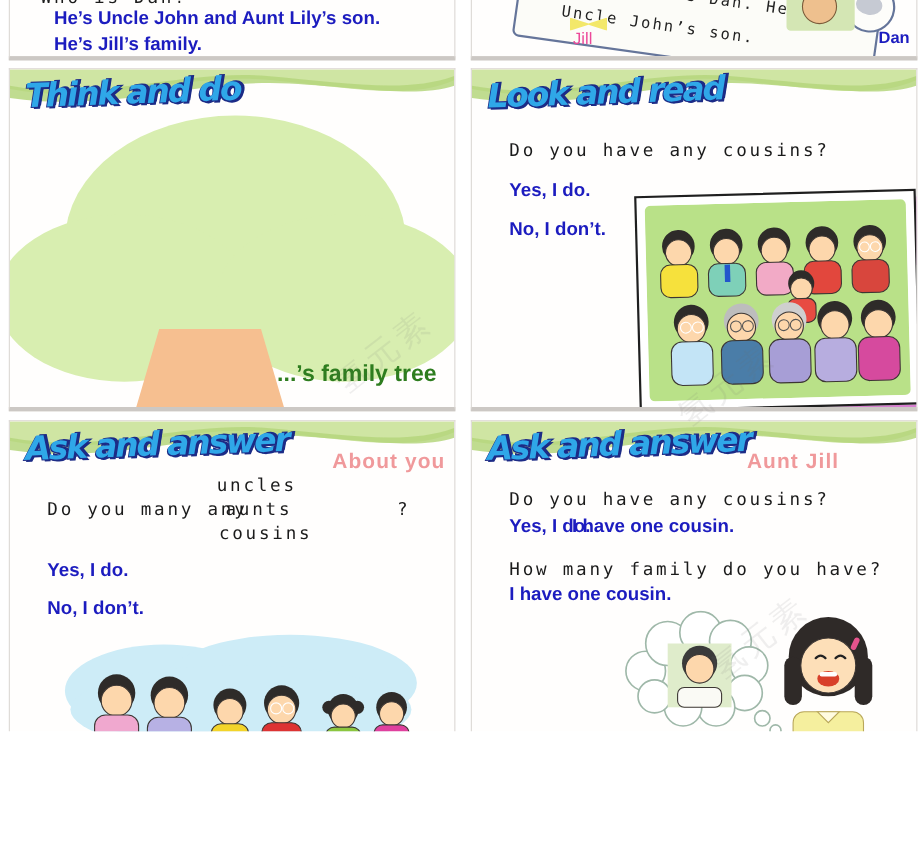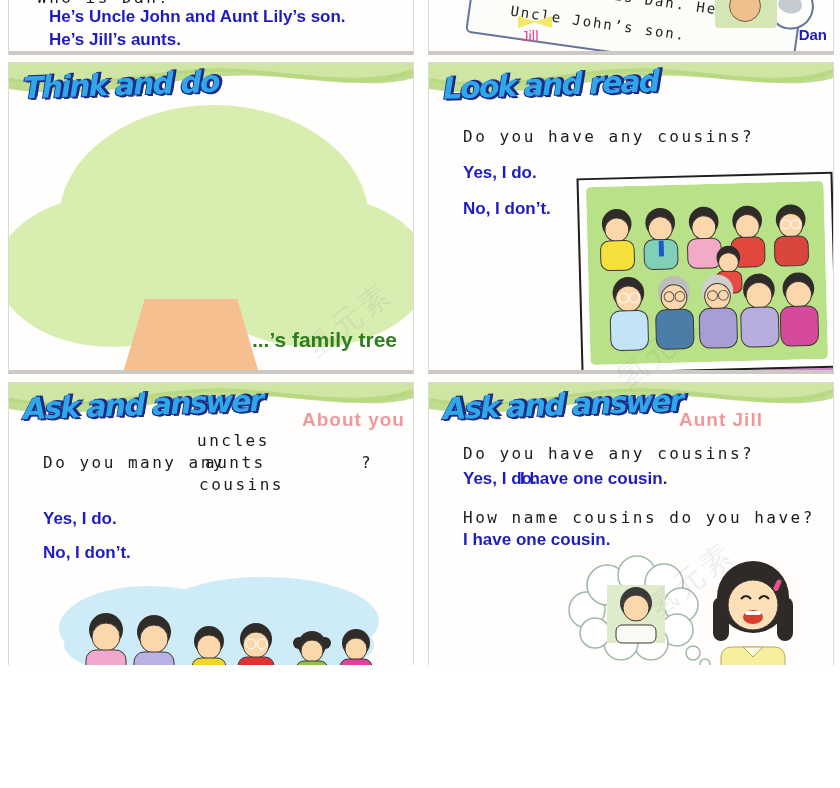--- a/index.html
+++ b/index.html
@@ -69,21 +69,21 @@
     white-space:nowrap; pointer-events:none; letter-spacing:4px; }
 </style>
 </head>
 <body>
 
 <div class="page">
 
   <div class="cell col-l row-1">
     <div class="mono s1-partial">Who is Dan?</div>
     <div class="blue" style="left:40px; top:7px;">He’s Uncle John and Aunt Lily’s son.</div>
-    <div class="blue" style="left:40px; top:30px;">He’s Jill’s aunts.</div>
+    <div class="blue" style="left:40px; top:30px;">He’s Jill’s family.</div>
   </div>
 
   <div class="cell col-r row-1">
     <div class="scroll-paper">
 
       <div class="scroll-line" style="left:88px; top:40px;">name is Dan. He’s</div>
       <div class="scroll-line" style="left:40px; top:70px;">Uncle John’s son.</div>
       <div class="scroll-curl"></div>
     </div>
     <div class="bow" style="left:89px; top:16px;"></div>
@@ -251,21 +251,21 @@
       <path d="M0,18 C80,34 160,2 240,10 C310,17 365,28 406,10 L406,0 L0,0 Z" fill="#cfe5a3"></path>
       <path d="M0,26 C95,40 175,8 255,13 C325,17 372,26 406,15 L406,6 C362,22 305,12 235,6 C155,0 85,30 0,15 Z" fill="#b5d67c" opacity="0.85"></path>
     </svg>
     <div class="bubble-title">Ask and answer</div>
     <div class="tag" style="left:250px; top:26px;">Aunt Jill</div>
     <div class="mono" style="left:34px; top:61px;">Do you have any cousins?</div>
     <div style="position:absolute; left:34px; top:86px; width:340px; height:22px;">
       <span class="blue" style="left:0;">Yes, I do.</span>
       <span class="blue" style="left:57px;">I have one cousin.</span>
     </div>
-    <div class="mono" style="left:34px; top:125px;">How name cousins do you have?</div>
+    <div class="mono" style="left:34px; top:125px;">How many family do you have?</div>
     <div class="blue" style="left:34px; top:147px;">I have one cousin.</div>
     <svg style="position:absolute; left:130px; top:172px; width:160px; height:125px;" viewBox="0 0 160 125">
       <g fill="#ffffff" stroke="#9fb8a9" stroke-width="1.5">
         <circle cx="28" cy="55" r="18"></circle>
           <circle cx="48" cy="30" r="20"></circle>
           <circle cx="78" cy="20" r="19"></circle>
         <circle cx="105" cy="28" r="19"></circle>
           <circle cx="122" cy="50" r="17"></circle>
           <circle cx="118" cy="75" r="16"></circle>
         <circle cx="92" cy="88" r="17"></circle>

